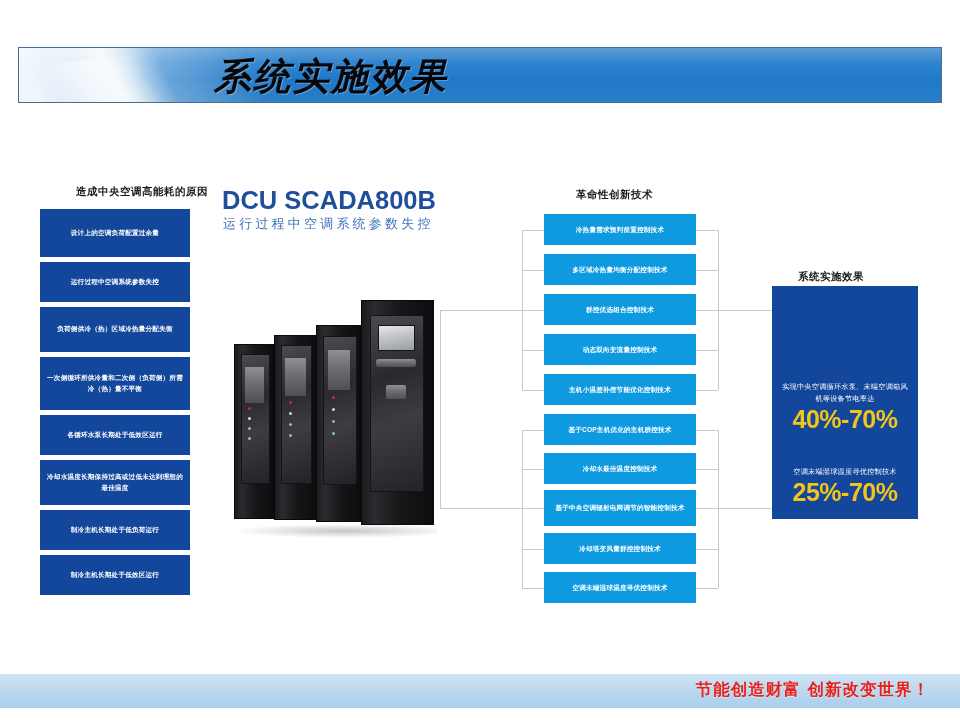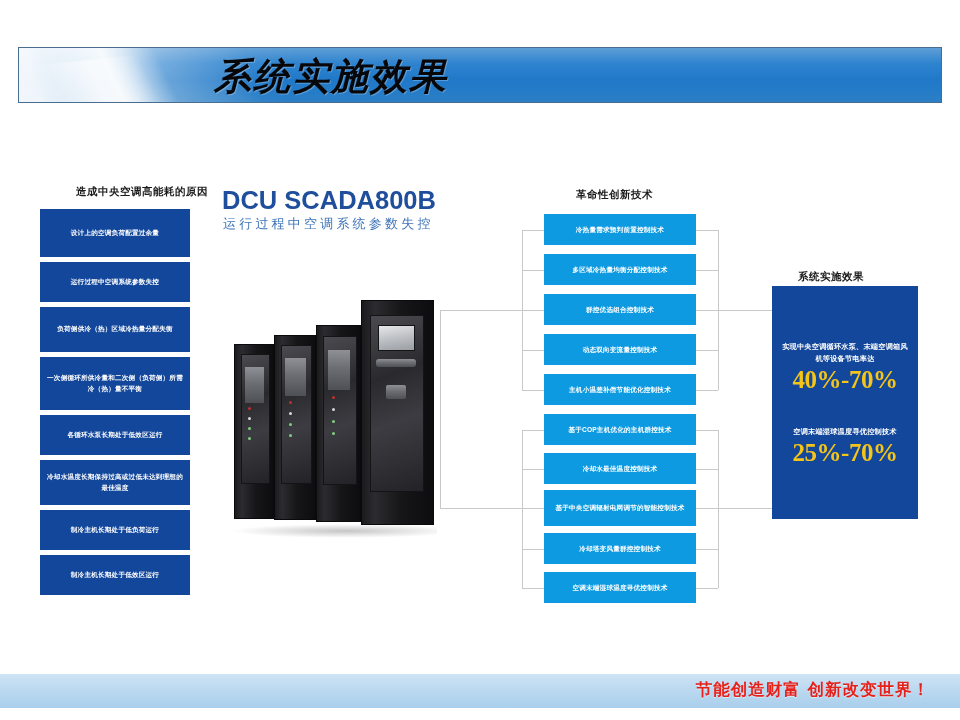--- a/index.html
+++ b/index.html
@@ -69,26 +69,26 @@
   .conn-v{width:1px;}
   .conn-h{height:1px;}
 
   
   .effect-panel{
     position:absolute;left:772px;top:286px;width:146px;height:233px;
     background:#13479b;box-sizing:border-box;
   }
   .effect-block{position:absolute;left:0;width:100%;text-align:center;color:#ffffff;}
   .effect-caption{
-    font-size:7.2px;font-weight:bold;line-height:1.65;letter-spacing:.2px;
-    padding:0 10px;box-sizing:border-box;
+    font-size:7.2px;font-weight:normal;line-height:1.65;letter-spacing:.2px;
+    padding:0 10px;box-sizing:border-box;margin-top:40px;
   }
   .effect-number{
     font-size:25px;font-weight:bold;color:#f4c518;letter-spacing:-.5px;
-    line-height:1.1;margin-top:1px;font-family:Liberation Serif, serif;
+    line-height:1.1;margin-top:1px;
   }
 
   
   .prod-title{
     position:absolute;left:222px;top:186px;
     font-size:25.5px;font-weight:bold;color:#1f4e9c;letter-spacing:0px;
     white-space:nowrap;
   }
   .prod-sub{
     position:absolute;left:223px;top:215px;

